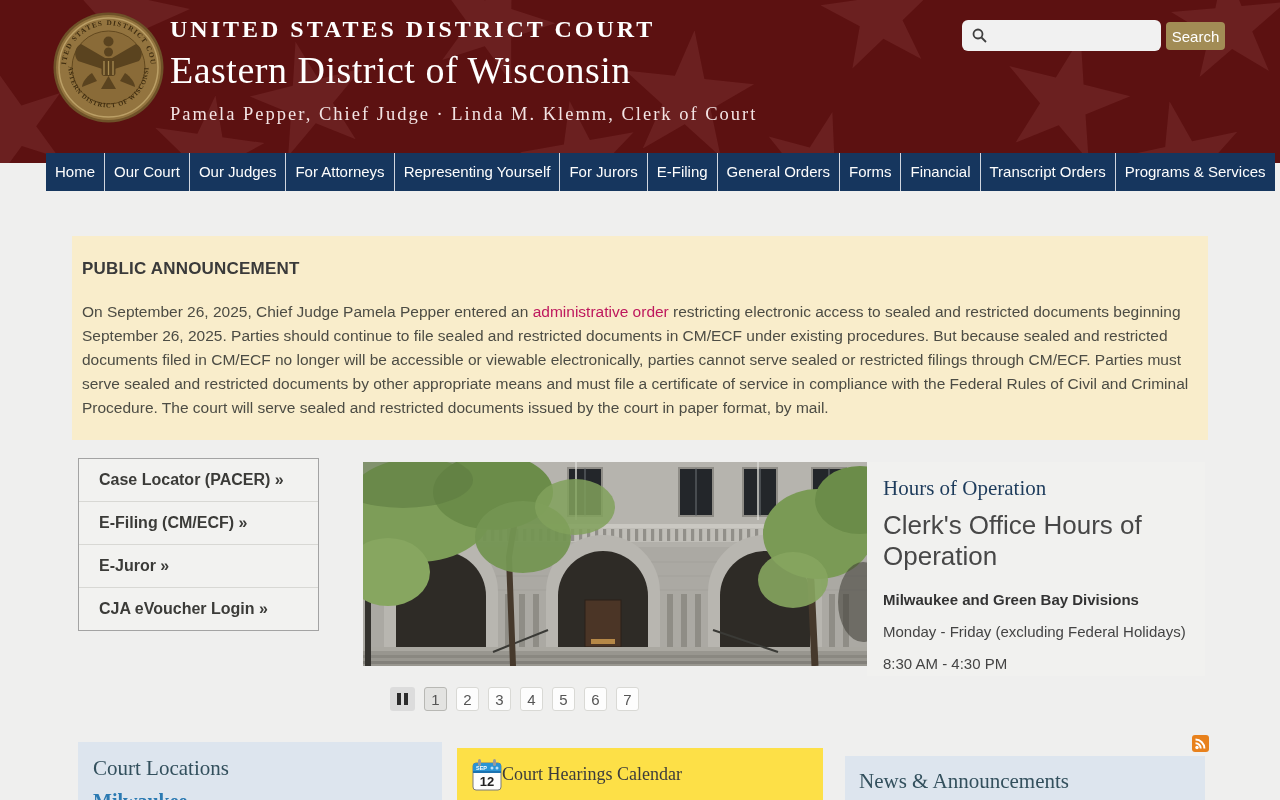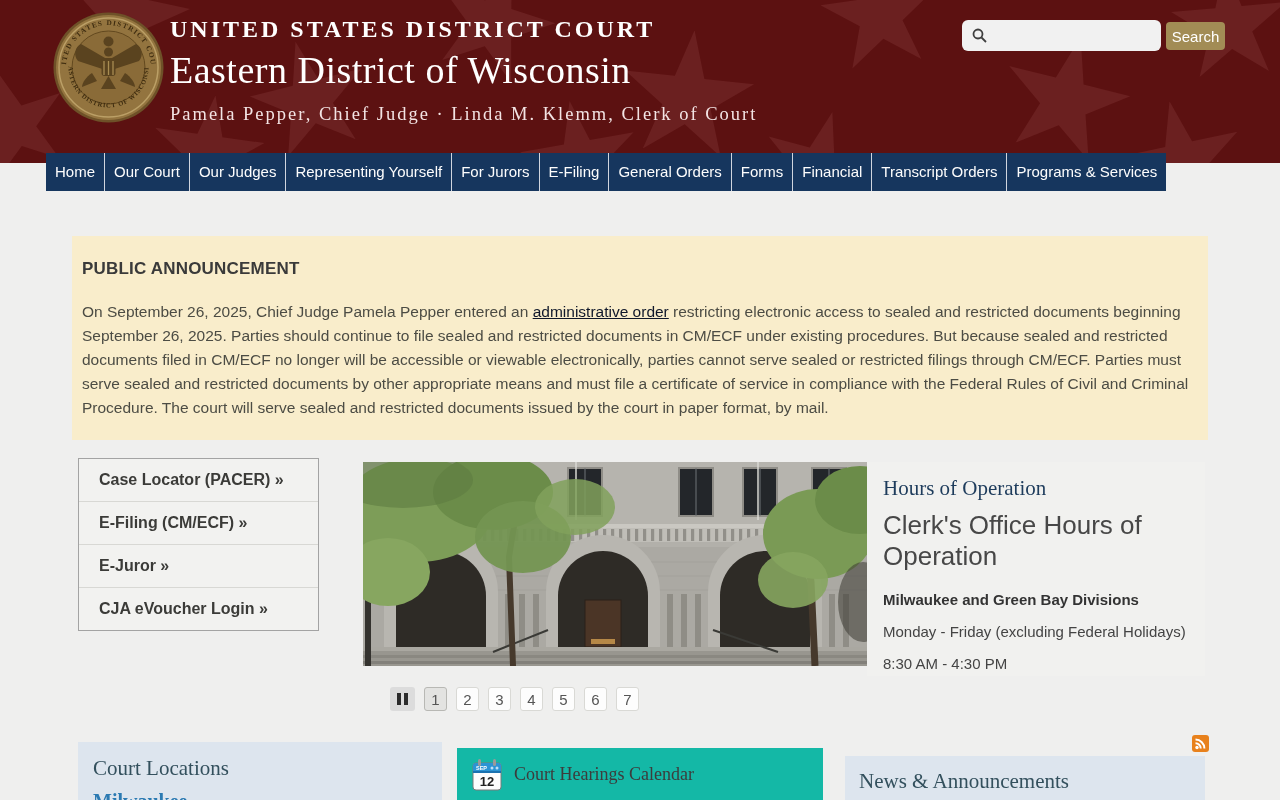--- a/index.html
+++ b/index.html
@@ -21,21 +21,21 @@
 
   
   .nav{position:absolute;left:46px;top:153px;display:flex;z-index:5}
   .nav-item{background:#16365e;color:#fdfdfd;font-size:15px;line-height:38px;padding:0 9px;cursor:pointer;border-left:1px solid rgba(255,255,255,.8);white-space:nowrap}
   .nav-item:first-child{border-left:none}
 
   
   .announce{position:absolute;left:72px;top:236px;width:1136px;height:204px;background:#f9edcb;padding:22px 10px 8px 10px}
   .announce h2{font-size:17px;color:#3a3a3a;letter-spacing:.2px;line-height:22px;font-weight:700}
   .announce p{margin-top:20px;font-size:15.5px;line-height:24px;color:#4c4c44}
-  .announce a{color:#0f172a;text-decoration:underline;cursor:pointer}
+  .announce a{color:#be185d;cursor:pointer}
 
   
   .quick{position:absolute;left:78px;top:458px;width:241px;background:#f2f2f0;border:1px solid #a3a3a3}
   .quick-item{padding:12px 20px;font-weight:700;font-size:16px;color:#3b3b38;border-top:1px solid #d8d8d4;cursor:pointer}
   .quick-item:first-child{border-top:none}
 
   
   .photo{position:absolute;left:363px;top:462px;width:504px;height:204px}
   .hours{position:absolute;left:867px;top:462px;width:338px;height:214px;background:#f1f1ef;padding:14px 14px 0 16px}
   .hours h3{font-family:"Liberation Serif",serif;font-size:21px;color:#1e3c5c;font-weight:500;cursor:pointer}
@@ -47,21 +47,21 @@
   .pausebtn i{display:block;width:4px;height:12px;background:#2c2c2c}
   .pagebtn{width:23px;height:24px;background:#fdfdfd;border:1px solid #d9d9d5;border-radius:3px;font-size:15px;color:#555;cursor:pointer;font-family:"Liberation Sans",sans-serif;padding:0}
   .pagebtn.active{background:#e3e3e1;border-color:#b8b8b4}
 
   
   .rss{position:absolute;left:1192px;top:735px;width:17px;height:17px;cursor:pointer}
   .panel{position:absolute;font-family:"Liberation Serif",serif}
   .locations{left:78px;top:742px;width:364px;height:58px;background:#dde5ee;padding:14px 0 0 15px}
   .locations h3{font-size:21px;color:#33505d;font-weight:500}
   .locations a{display:block;margin-top:9px;font-size:20px;font-weight:700;color:#2b7ab2;cursor:pointer}
-  .hearings{left:457px;top:748px;width:366px;height:52px;background:#14b8a6;display:flex;align-items:center;padding-left:15px;gap:12px}
+  .hearings{left:457px;top:748px;width:366px;height:52px;background:#fde047;display:flex;align-items:center;padding-left:15px;}
   .hearings .lbl{font-size:18px;color:#3c3c3c;cursor:pointer}
   .news{left:845px;top:756px;width:360px;height:44px;background:#dde5ee;padding:13px 12px 0 14px}
   .news h3{font-size:21px;color:#33505d;font-weight:500}
 </style>
 </head>
 <body>
 
 <div class="header">
   <div>
     <div class="star" style="left:60px;top:-50px;width:130px;height:130px;transform:rotate(12deg)"></div>
@@ -120,20 +120,21 @@
       <line x1="10.5" y1="10.5" x2="15" y2="15" stroke="#3f3f3f" stroke-width="1.8"></line>
     </svg>
   </div>
 </div>
 <button class="searchbtn">Search</button>
 
 <div class="nav">
   <div class="nav-item">Home</div>
   <div class="nav-item">Our Court</div>
   <div class="nav-item">Our Judges</div>
+  <div class="nav-item">For Attorneys</div>
   <div class="nav-item">Representing Yourself</div>
   <div class="nav-item">For Jurors</div>
   <div class="nav-item">E-Filing</div>
   <div class="nav-item">General Orders</div>
   <div class="nav-item">Forms</div>
   <div class="nav-item">Financial</div>
   <div class="nav-item">Transcript Orders</div>
   <div class="nav-item">Programs &amp; Services</div>
 </div>
 

